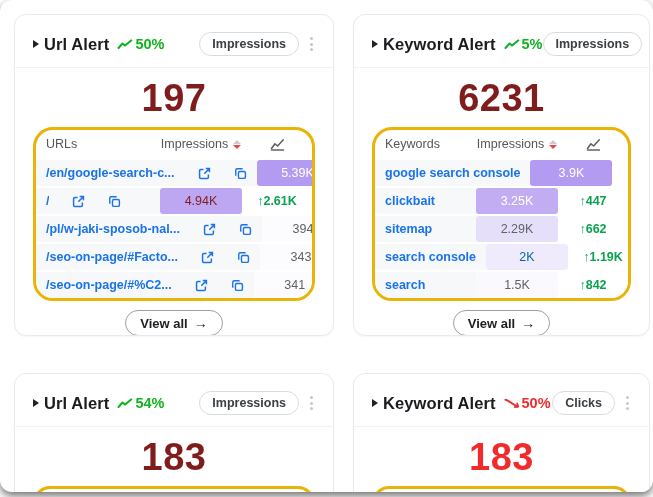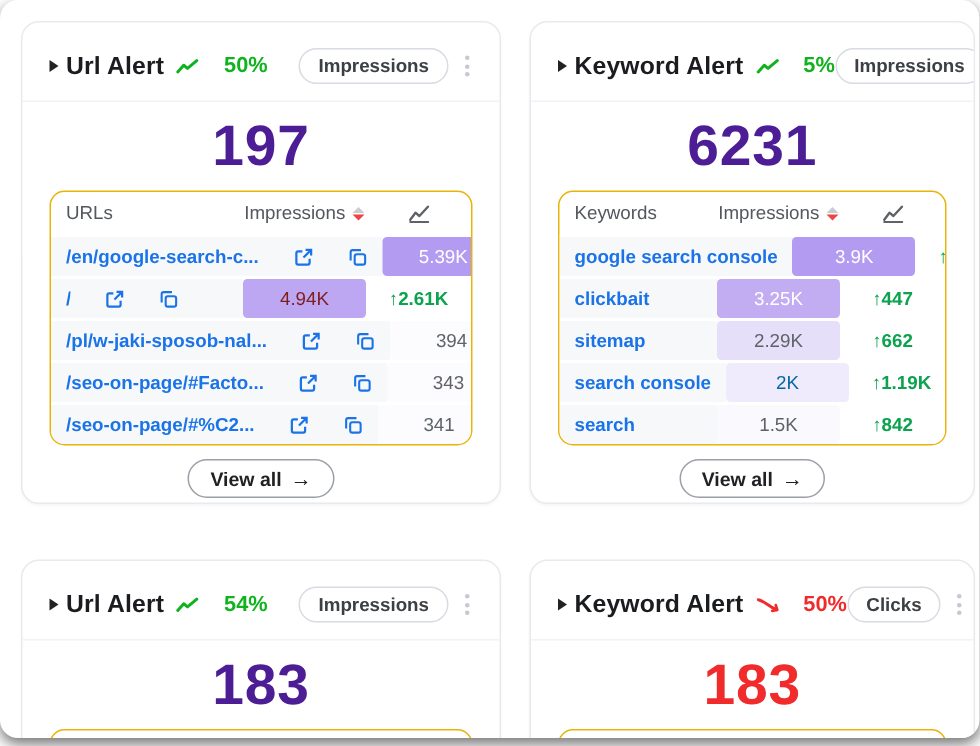--- a/index.html
+++ b/index.html
@@ -13,37 +13,37 @@
     column-gap:19px; row-gap:37px; }
   .card { background:#fff; border:1px solid #e8eaee; border-radius:12px;
     padding:16px 18px 12px 18px; overflow:hidden;
     box-shadow:0 1px 2px rgba(20,30,60,.04); }
   
   .card-head { display:flex; align-items:center; height:26px; }
   .tri { width:0; height:0; border-left:6px solid #202226;
     border-top:4px solid transparent; border-bottom:4px solid transparent;
     margin-right:5px; flex:0 0 auto; }
   .title { font-size:16.5px; font-weight:700; color:#1b1c1f; letter-spacing:.1px; white-space:nowrap; }
-  .trend { display:flex; align-items:center; margin-left:8px; gap:16px; }
+  .trend { display:flex; align-items:center; margin-left:8px; gap:2px; }
   .trend svg { display:block; }
   .pct { font-size:14.5px; font-weight:700; }
   .pct.up { color:#10b31f; } .pct.down { color:#f12b2b; }
   .head-right { margin-left:auto; display:flex; align-items:center; gap:9px; }
   .pill { border:1.5px solid #d8dbe1; border-radius:16px; background:#fff;
     padding:4px 12px; font-size:12.5px; font-weight:700; color:#3c4043;
     font-family:"Liberation Sans",sans-serif; cursor:pointer; white-space:nowrap; }
   .kebab { display:flex; flex-direction:column; gap:2.5px; padding:3px 2px; cursor:pointer; }
   .kebab i { width:3px; height:3px; border-radius:50%; background:#c5c9d0; }
   .divider { border-top:1px solid #f1f2f5; margin:10px -18px 0 -18px; }
   
   .big { text-align:center; font-size:38px; font-weight:700; line-height:1;
     margin:11px 0 10px 0; letter-spacing:.5px; }
-  .big.up { color:#4c1d95; } .big.down { color:#f12b2b; }
+  .big.up { color:#7f1d1d; } .big.down { color:#f12b2b; }
   
-  .tbl { border:1px solid #eab308; border-radius:10px; overflow:hidden; background:#fff; }
+  .tbl { border:3px solid #eab308; border-radius:20px; overflow:hidden; background:#fff; }
   .tr { display:grid; grid-template-columns:1fr 82px 70px; align-items:stretch; }
   .tr + .tr { border-top:2px solid #fff; }
   .th { padding:7px 10px; font-size:12.5px; color:#54575e; display:flex; align-items:center; }
   .th.c, .td.c { justify-content:center; text-align:center; }
   .sort { display:flex; flex-direction:column; gap:1px; margin-left:5px; }
   .sort .s-up { width:0;height:0;border-left:4px solid transparent;border-right:4px solid transparent;border-bottom:4px solid #c8ccd2; }
   .sort .s-dn { width:0;height:0;border-left:4px solid transparent;border-right:4px solid transparent;border-top:4px solid #ee4444; }
   .td { padding:6px 10px; font-size:12.5px; display:flex; align-items:center; min-height:25px; }
   .td.label { background:#f7f8f9; gap:23px; }
   .link { color:#1a73e8; font-weight:700; text-decoration:none; white-space:nowrap; overflow:hidden; }

